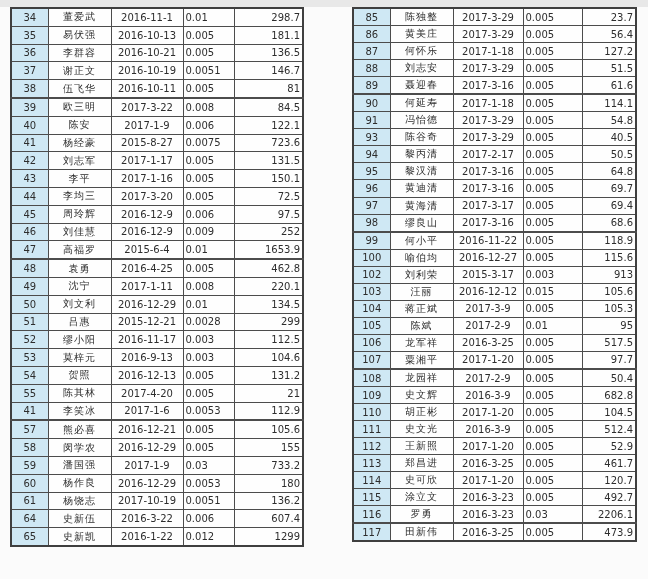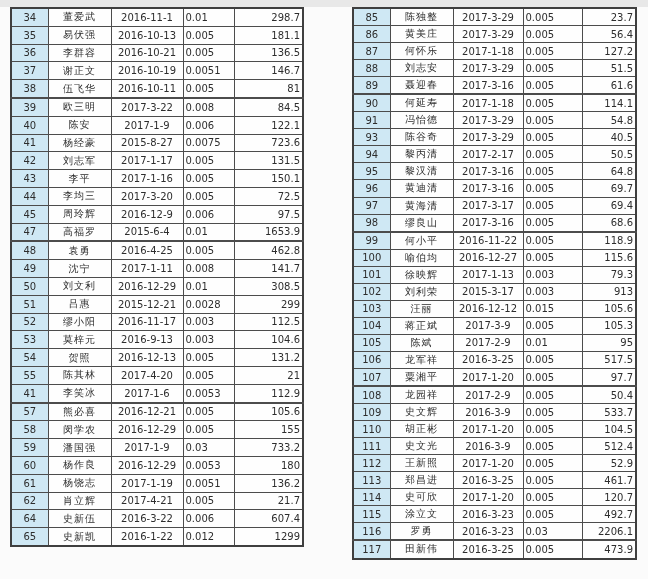--- a/index.html
+++ b/index.html
@@ -148,46 +148,53 @@
         <td class="col-amount">72.5</td>
       </tr>
       <tr>
         <td class="col-id">45</td>
         <td class="col-name">周玲辉</td>
         <td class="col-date">2016-12-9</td>
         <td class="col-rate">0.006</td>
         <td class="col-amount">97.5</td>
       </tr>
       <tr>
+        <td class="col-id">46</td>
+        <td class="col-name">刘佳慧</td>
+        <td class="col-date">2016-12-9</td>
+        <td class="col-rate">0.009</td>
+        <td class="col-amount">252</td>
+      </tr>
+      <tr>
         <td class="col-id">47</td>
         <td class="col-name">高福罗</td>
         <td class="col-date">2015-6-4</td>
         <td class="col-rate">0.01</td>
         <td class="col-amount">1653.9</td>
       </tr>
       <tr class="heavy-top">
         <td class="col-id">48</td>
         <td class="col-name">袁勇</td>
         <td class="col-date">2016-4-25</td>
         <td class="col-rate">0.005</td>
         <td class="col-amount">462.8</td>
       </tr>
       <tr>
         <td class="col-id">49</td>
         <td class="col-name">沈宁</td>
         <td class="col-date">2017-1-11</td>
         <td class="col-rate">0.008</td>
-        <td class="col-amount">141.7</td>
+        <td class="col-amount">220.1</td>
       </tr>
       <tr>
         <td class="col-id">50</td>
         <td class="col-name">刘文利</td>
         <td class="col-date">2016-12-29</td>
         <td class="col-rate">0.01</td>
-        <td class="col-amount">308.5</td>
+        <td class="col-amount">134.5</td>
       </tr>
       <tr>
         <td class="col-id">51</td>
         <td class="col-name">吕惠</td>
         <td class="col-date">2015-12-21</td>
         <td class="col-rate">0.0028</td>
         <td class="col-amount">299</td>
       </tr>
       <tr>
         <td class="col-id">52</td>
@@ -248,30 +255,23 @@
       <tr>
         <td class="col-id">60</td>
         <td class="col-name">杨作良</td>
         <td class="col-date">2016-12-29</td>
         <td class="col-rate">0.0053</td>
         <td class="col-amount">180</td>
       </tr>
       <tr>
         <td class="col-id">61</td>
         <td class="col-name">杨饶志</td>
-        <td class="col-date">2017-1-19</td>
+        <td class="col-date">2017-10-19</td>
         <td class="col-rate">0.0051</td>
         <td class="col-amount">136.2</td>
-      </tr>
-      <tr>
-        <td class="col-id">62</td>
-        <td class="col-name">肖立辉</td>
-        <td class="col-date">2017-4-21</td>
-        <td class="col-rate">0.005</td>
-        <td class="col-amount">21.7</td>
       </tr>
       <tr>
         <td class="col-id">64</td>
         <td class="col-name">史新伍</td>
         <td class="col-date">2016-3-22</td>
         <td class="col-rate">0.006</td>
         <td class="col-amount">607.4</td>
       </tr>
       <tr>
         <td class="col-id">65</td>
@@ -391,27 +391,20 @@
         <td class="col-amount">118.9</td>
       </tr>
       <tr>
         <td class="col-id">100</td>
         <td class="col-name">喻伯均</td>
         <td class="col-date">2016-12-27</td>
         <td class="col-rate">0.005</td>
         <td class="col-amount">115.6</td>
       </tr>
       <tr>
-        <td class="col-id">101</td>
-        <td class="col-name">徐映辉</td>
-        <td class="col-date">2017-1-13</td>
-        <td class="col-rate">0.003</td>
-        <td class="col-amount">79.3</td>
-      </tr>
-      <tr>
         <td class="col-id">102</td>
         <td class="col-name">刘利荣</td>
         <td class="col-date">2015-3-17</td>
         <td class="col-rate">0.003</td>
         <td class="col-amount">913</td>
       </tr>
       <tr>
         <td class="col-id">103</td>
         <td class="col-name">汪丽</td>
         <td class="col-date">2016-12-12</td>
@@ -451,21 +444,21 @@
         <td class="col-name">龙园祥</td>
         <td class="col-date">2017-2-9</td>
         <td class="col-rate">0.005</td>
         <td class="col-amount">50.4</td>
       </tr>
       <tr>
         <td class="col-id">109</td>
         <td class="col-name">史文辉</td>
         <td class="col-date">2016-3-9</td>
         <td class="col-rate">0.005</td>
-        <td class="col-amount">533.7</td>
+        <td class="col-amount">682.8</td>
       </tr>
       <tr>
         <td class="col-id">110</td>
         <td class="col-name">胡正彬</td>
         <td class="col-date">2017-1-20</td>
         <td class="col-rate">0.005</td>
         <td class="col-amount">104.5</td>
       </tr>
       <tr>
         <td class="col-id">111</td>

